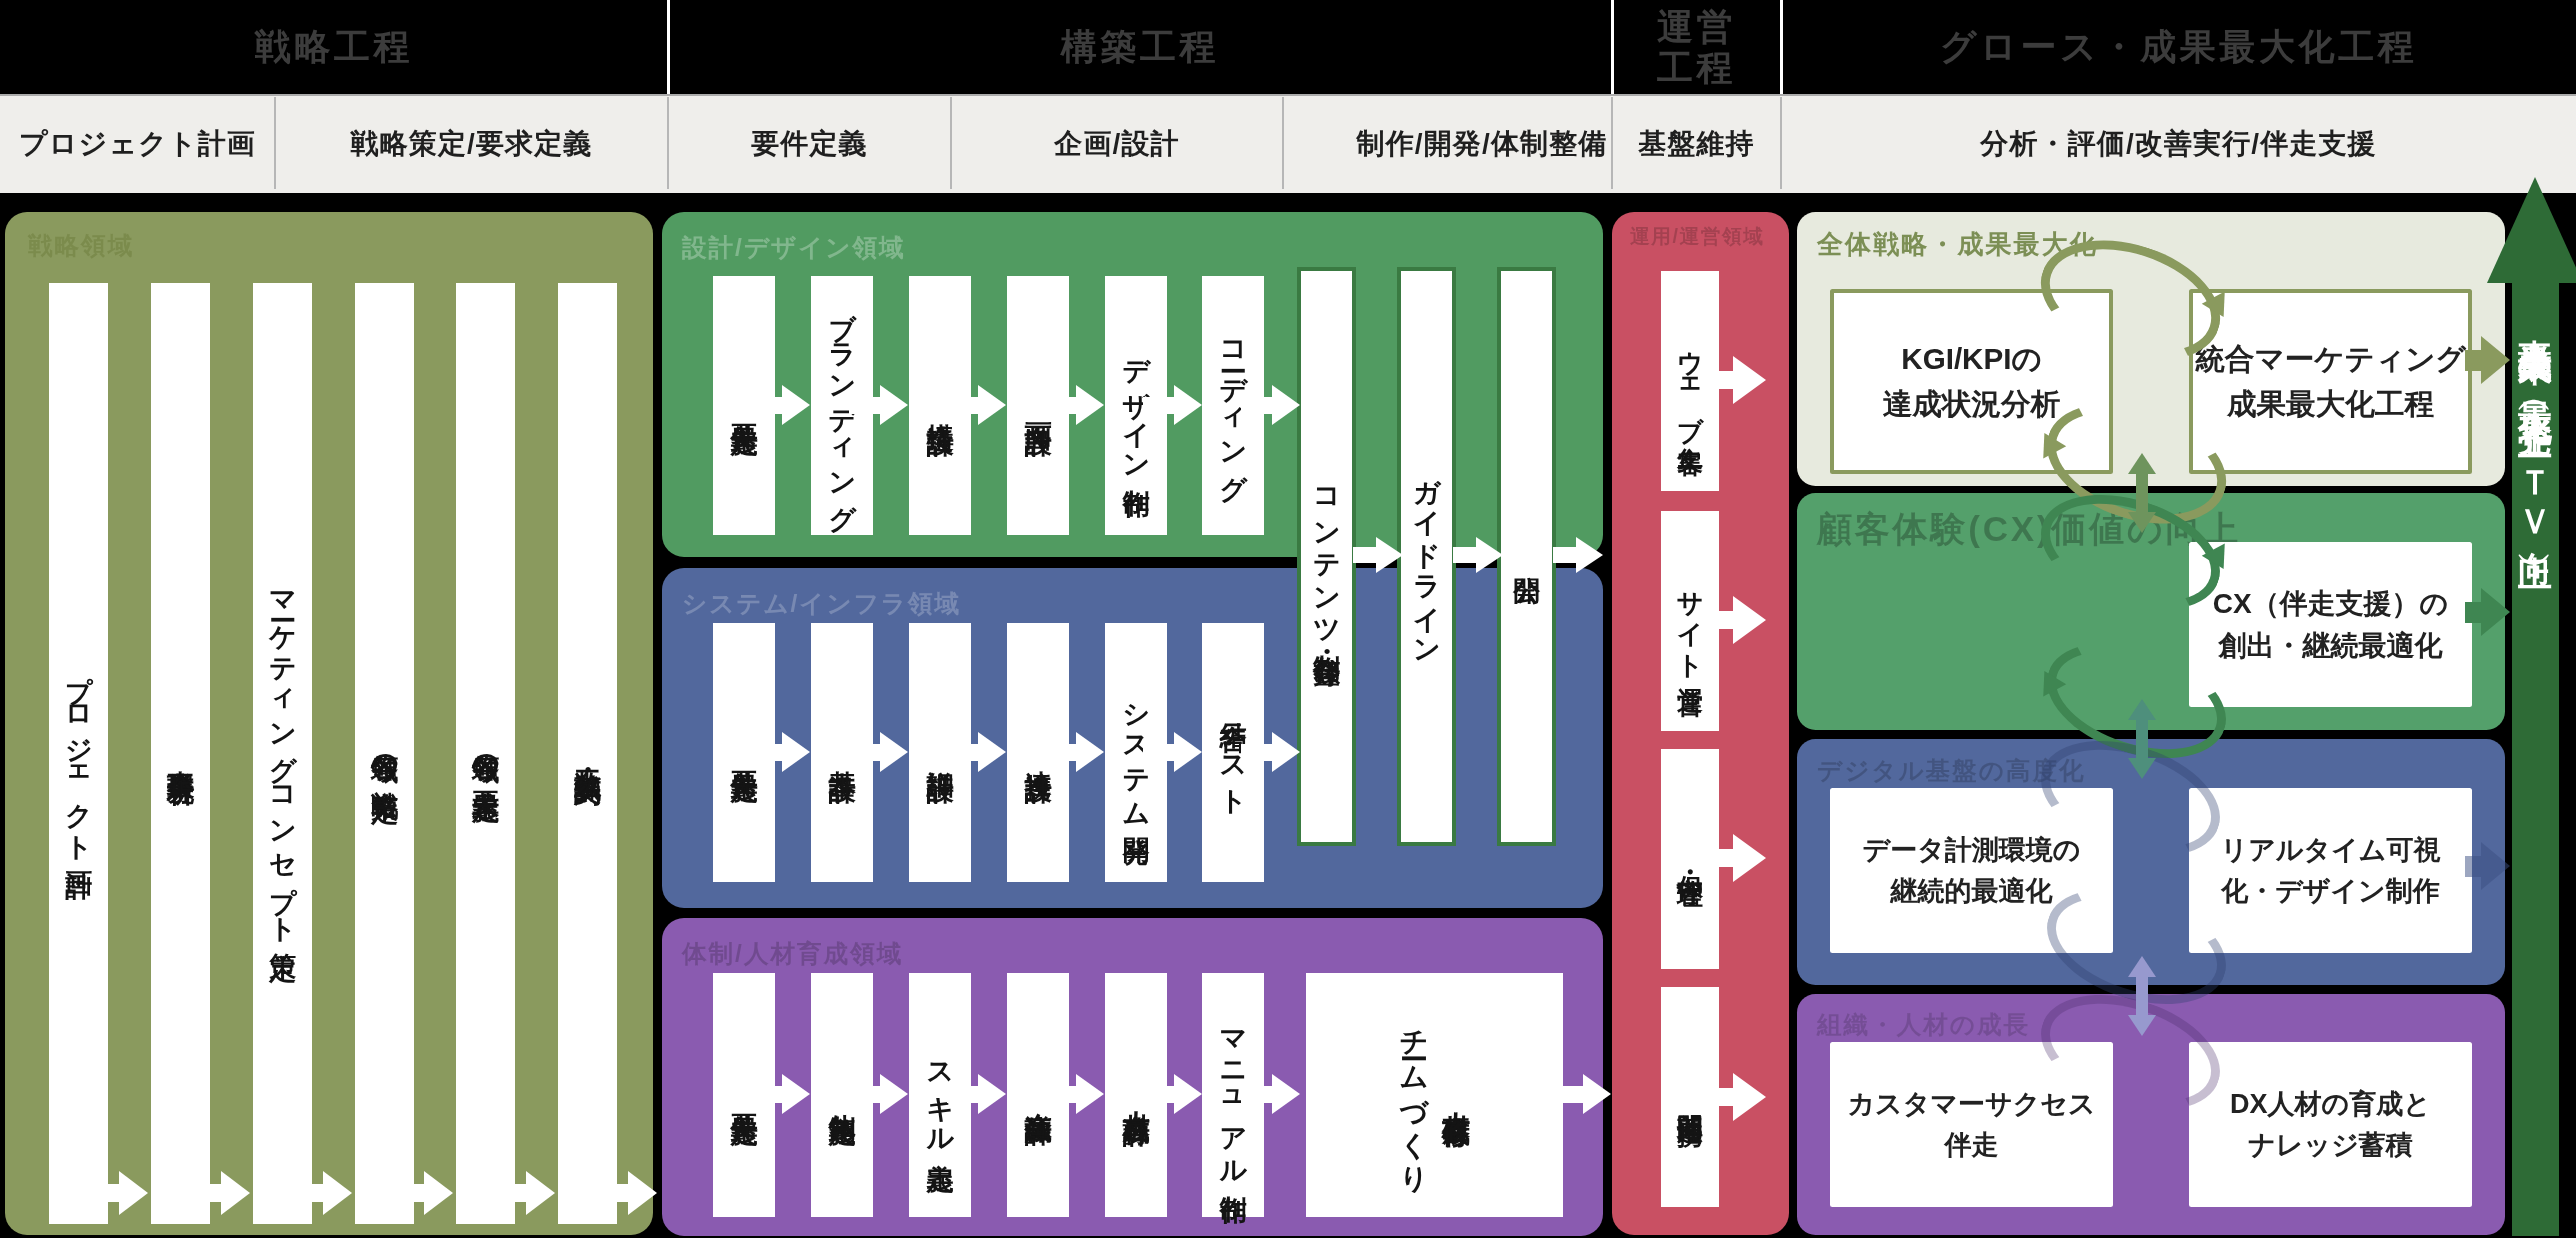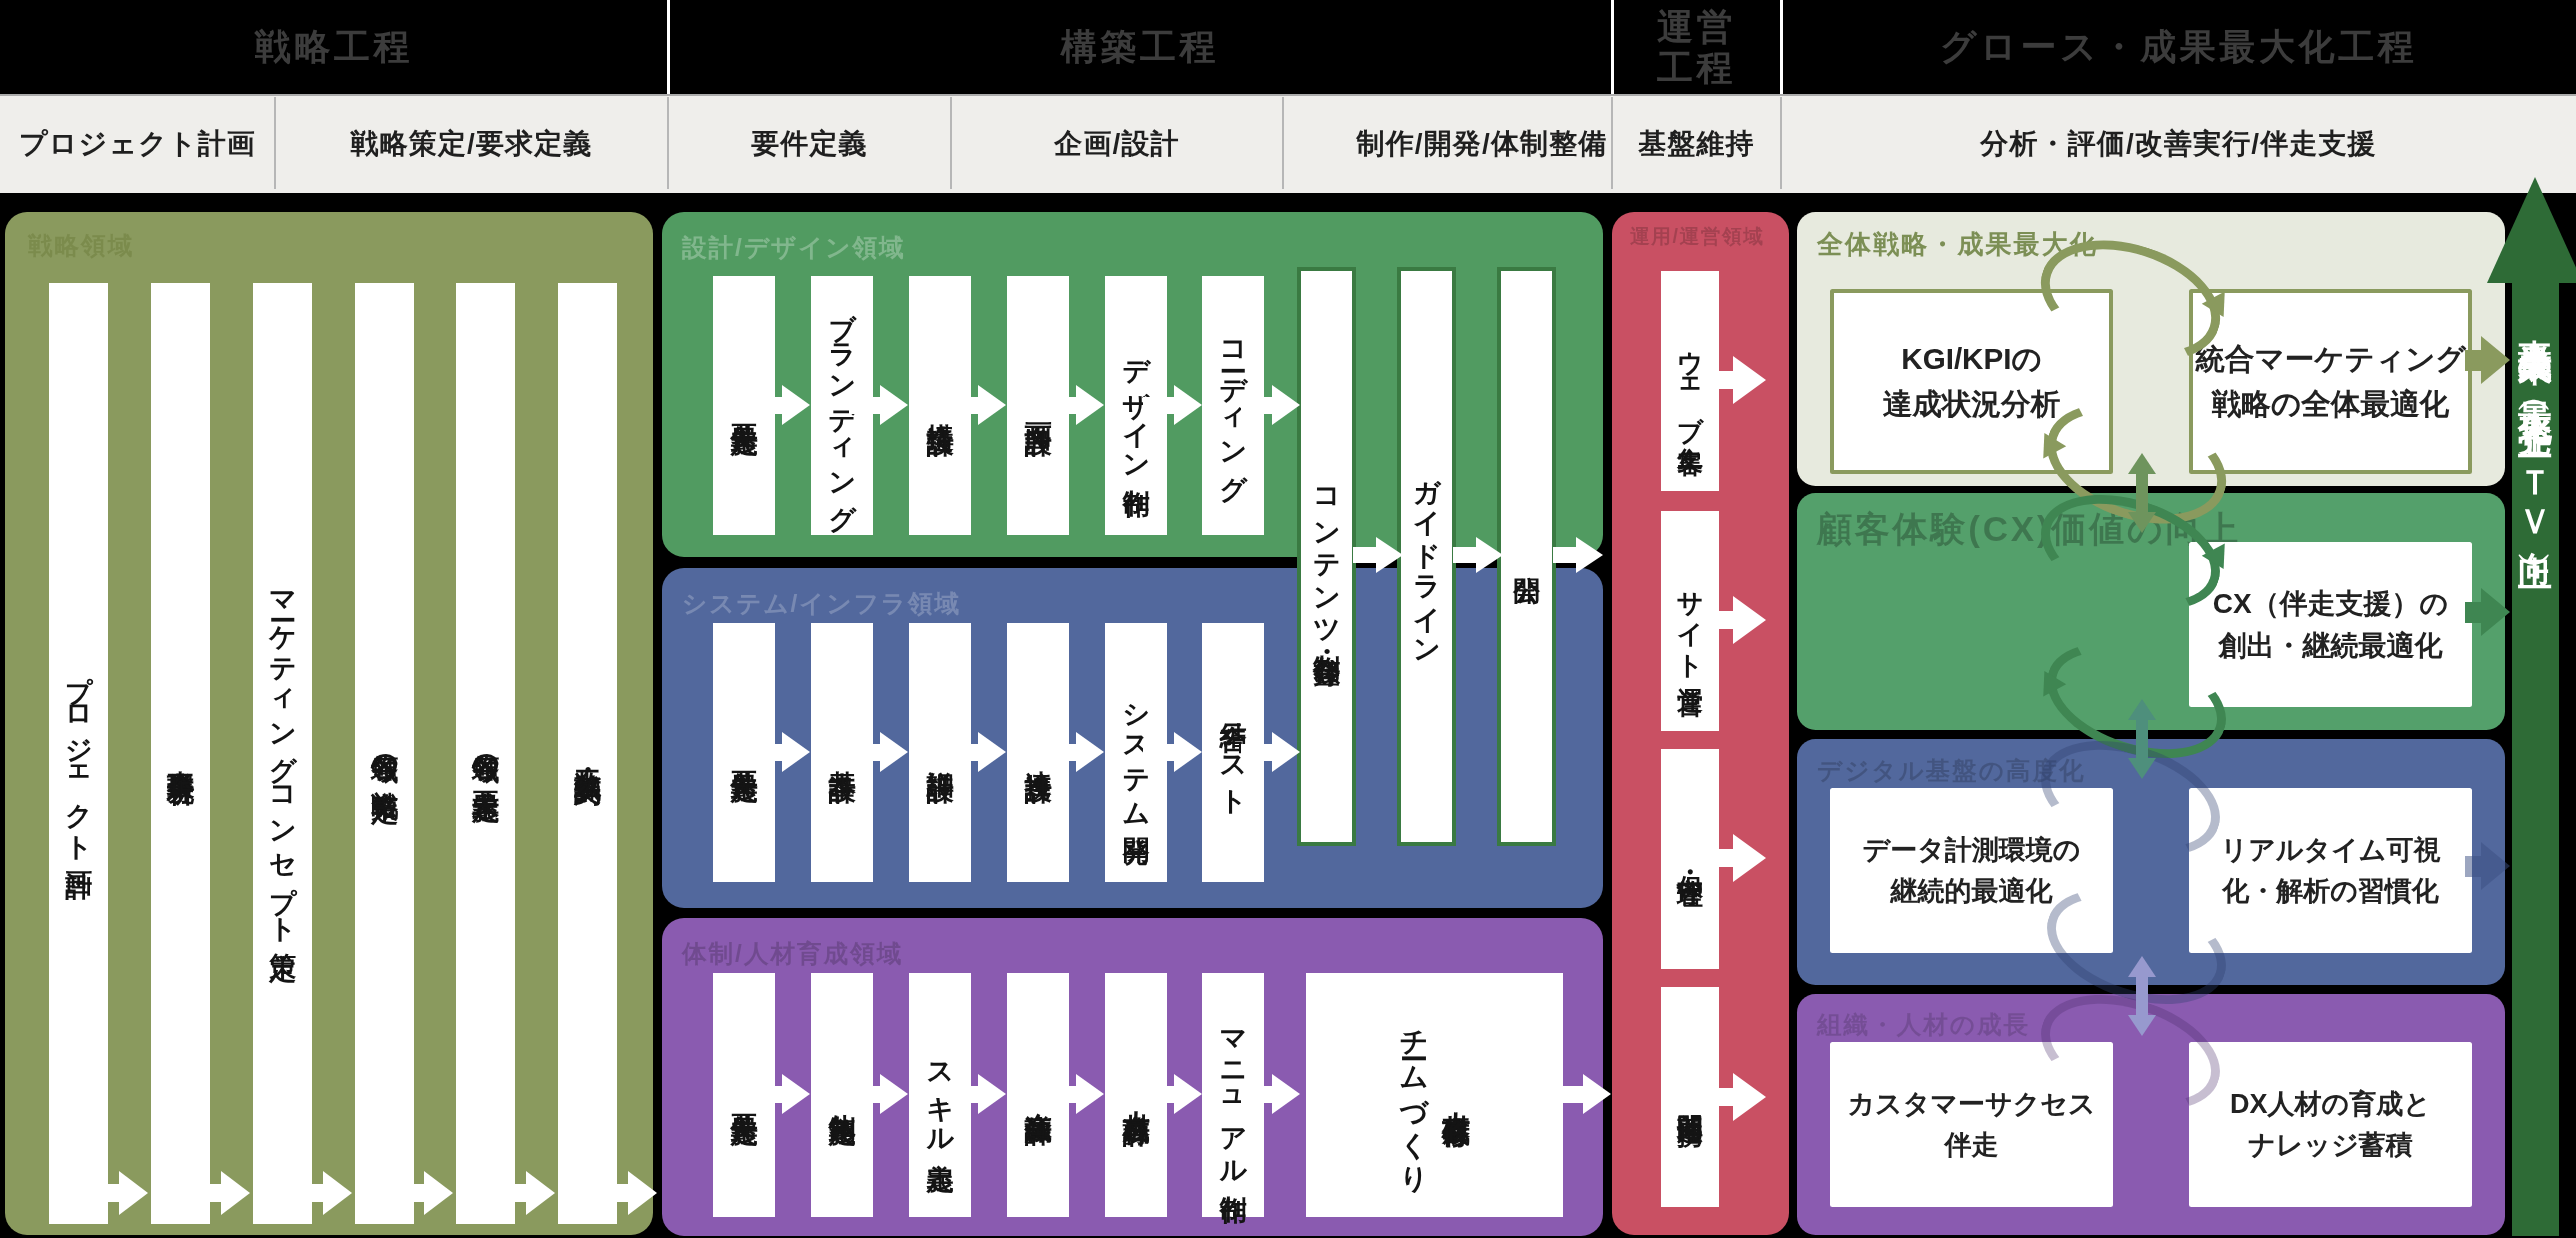--- a/index.html
+++ b/index.html
@@ -350,21 +350,21 @@
   <div class="harrow harrow-r" style="left:1712px;top:1073px">
       <div class="stem"></div>
       <div class="head"></div>
     </div>
 
   <div class="block" style="left:1797px;top:212px;width:708px;height:274px;background:#E7EADE;border-radius:18.5px"></div>
   <div class="area-label" style="left:1817px;top:227px;font-size:26px;color:#7C8F55">全体戦略・成果最大化</div>
   <div class="gbox" style="left:1830px;top:289px;width:283px;height:185px;font-size:29.6px;border:4.3px solid #8A9A5E"><span>KGI/KPIの
 達成状況分析</span></div>
   <div class="gbox" style="left:2189px;top:289px;width:283px;height:185px;font-size:29.6px;border:4.3px solid #8A9A5E"><span>統合マーケティング
-戦略の全体最適化</span></div>
+成果最大化工程</span></div>
   <div class="cycle toparc" style="--c:#8A9A5E;left:2038px;top:245px;width:185px;height:111px"></div>
   <div class="chead" style="--c:#8A9A5E;left:2204px;top:300px;transform:rotate(62deg)"></div>
   <div class="cycle botarc" style="--c:#8A9A5E;left:2044px;top:408px;width:185px;height:111px"></div>
   <div class="chead" style="--c:#8A9A5E;left:2029px;top:424px;transform:rotate(-118deg)"></div>
   <div class="harrow harrow-g" style="--c:#8A9A5E;left:2465px;top:336px">
       <div class="stem"></div>
       <div class="head"></div>
     </div>
 
   <div class="block" style="left:1797px;top:493px;width:708px;height:237px;background:#54A06B;border-radius:18.5px"></div>
@@ -378,21 +378,21 @@
   <div class="harrow harrow-g" style="--c:#3F8652;left:2465px;top:588px">
       <div class="stem"></div>
       <div class="head"></div>
     </div>
 
   <div class="block" style="left:1797px;top:739px;width:708px;height:246px;background:#52689D;border-radius:18.5px"></div>
   <div class="area-label" style="left:1817px;top:754px;font-size:24.6px;color:#000;opacity:.18">デジタル基盤の高度化</div>
   <div class="gbox" style="left:1830px;top:788px;width:283px;height:165px;font-size:27px"><span>データ計測環境の
 継続的最適化</span></div>
   <div class="gbox" style="left:2189px;top:788px;width:283px;height:165px;font-size:27px"><span>リアルタイム可視
-化・解析の習慣化</span></div>
+化・デザイン制作</span></div>
   <div class="cycle toparc" style="--c:#2E3F6E;opacity:.35;left:2038px;top:746px;width:185px;height:105px"></div>
   <div class="cycle botarc" style="--c:#2E3F6E;opacity:.35;left:2044px;top:894px;width:185px;height:105px"></div>
   <div class="harrow harrow-g" style="--c:#3C4F82;opacity:.5;left:2465px;top:842px">
       <div class="stem"></div>
       <div class="head"></div>
     </div>
 
   <div class="block" style="left:1797px;top:994px;width:708px;height:241px;background:#8A5BB0;border-radius:18.5px"></div>
   <div class="area-label" style="left:1817px;top:1008px;font-size:24.6px;color:#000;opacity:.15">組織・人材の成長</div>
   <div class="gbox" style="left:1830px;top:1042px;width:283px;height:165px;font-size:27px"><span>カスタマーサクセス

